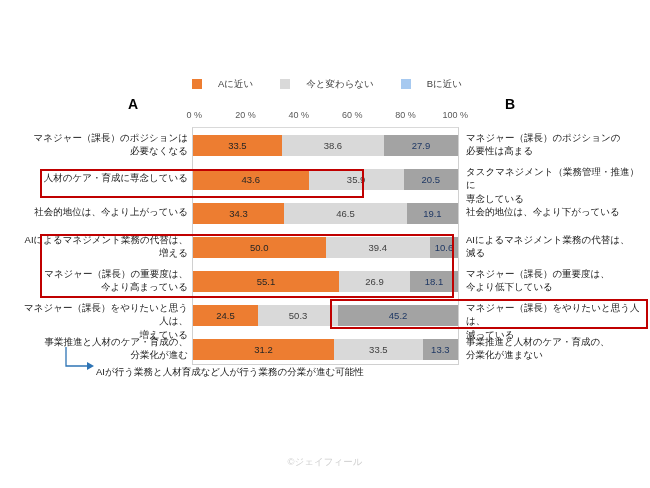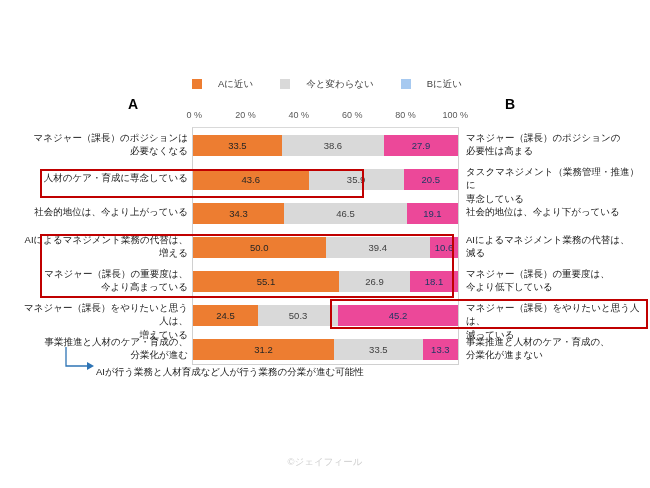--- a/index.html
+++ b/index.html
@@ -115,21 +115,21 @@
     display: flex;
     align-items: center;
     justify-content: center;
     font-size: 9.5px;
     color: #1a1a2e;
     box-sizing: border-box;
     overflow: hidden;
   }
   .seg.a  { background: #ED7D31; color: #262626; }
   .seg.nc { background: #D9D9D9; color: #404040; }
-  .seg.b  { background: #ec4899; color: #1f3864; }
+  .seg.b  { background: #a3a3a3; color: #1f3864; }
 
   .label-col-left {
     position: absolute;
     left: 22px;
     top: 127px;
     width: 166px;
     height: 238px;
   }
   .label-col-right {
     position: absolute;

